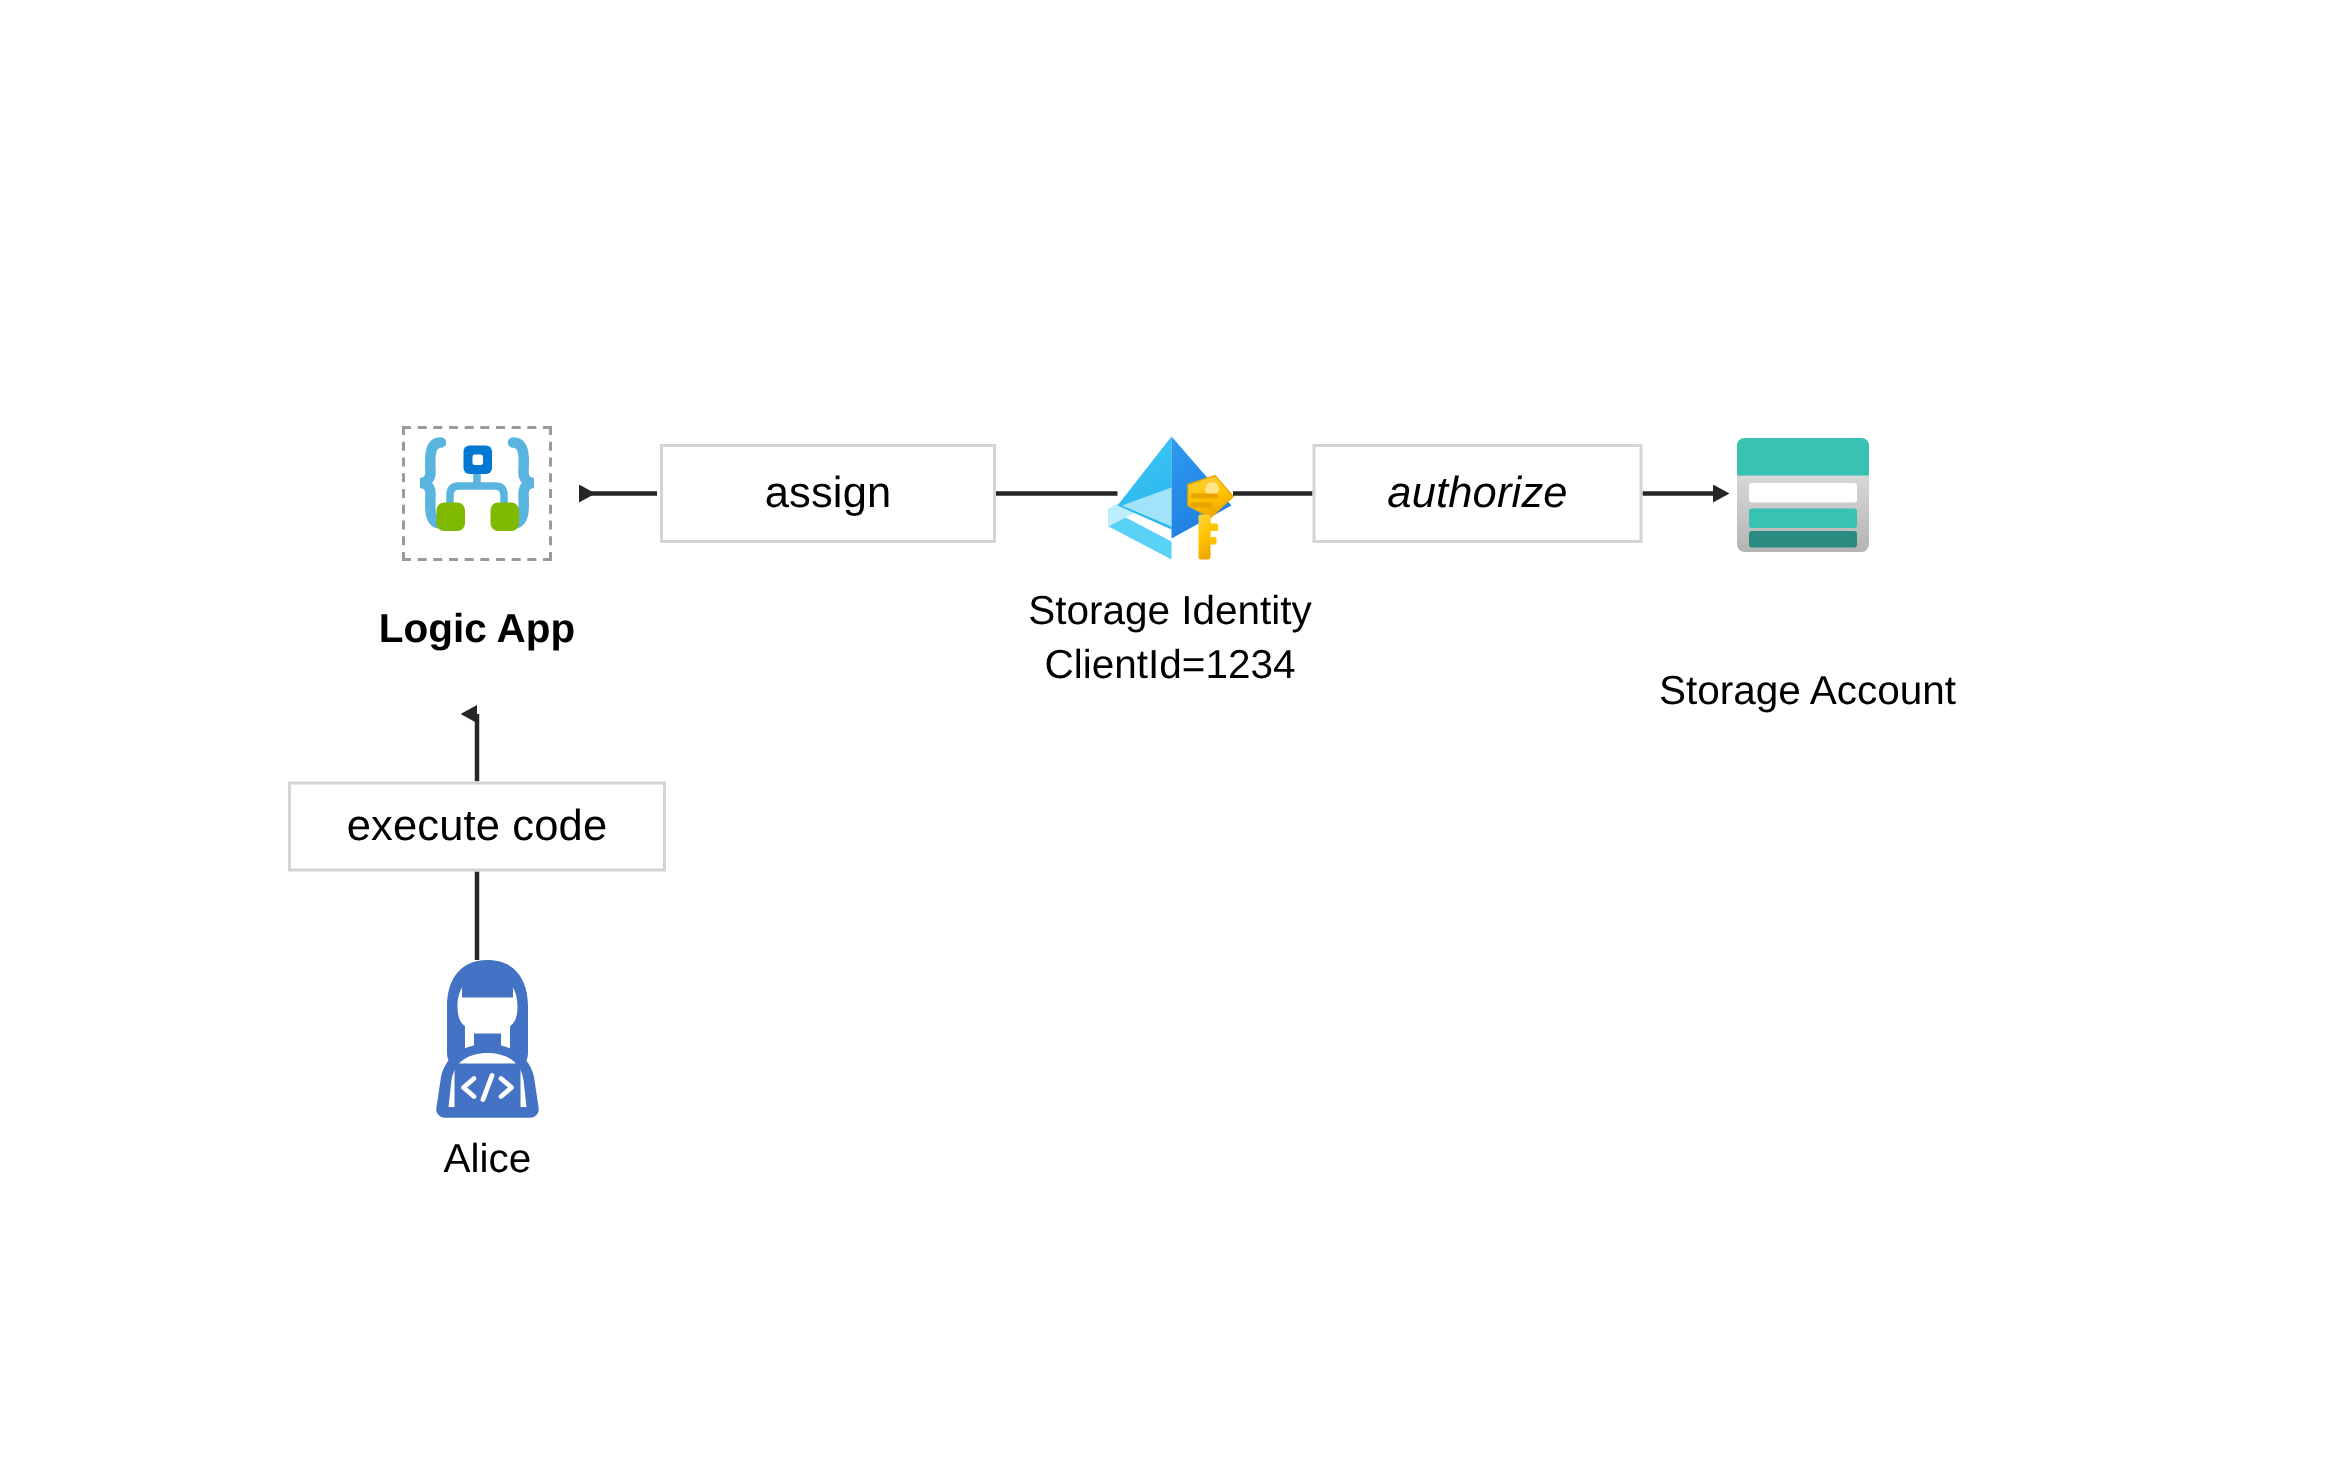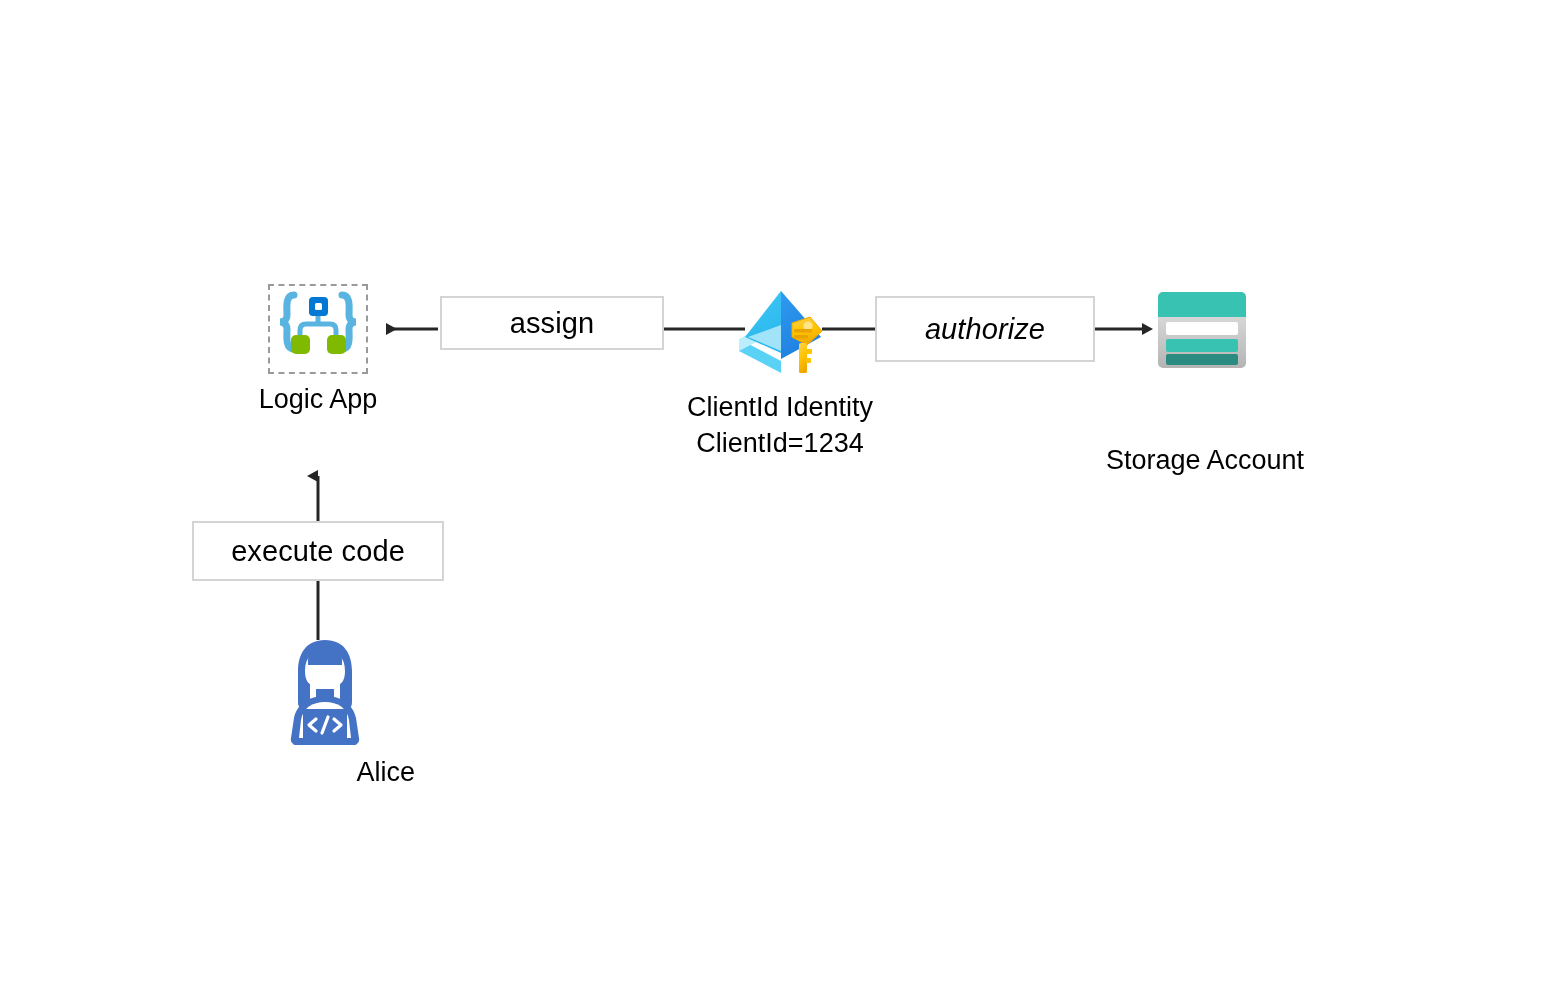--- a/index.html
+++ b/index.html
@@ -125,25 +125,25 @@
 
       <path d="M48 29 L48 38 M30 52 L30 44 Q30 38 36 38 L60 38 Q66 38 66 44 L66 52" fill="none" stroke="#59b4e0" stroke-width="5" stroke-linecap="round" stroke-linejoin="round"></path>
 
       <rect x="39" y="11" width="19" height="19" rx="4" fill="#0078d4"></rect>
       <rect x="45" y="17" width="7" height="7" rx="1.5" fill="#ffffff"></rect>
 
       <rect x="21" y="49" width="19" height="19" rx="5" fill="#7fba00"></rect>
       <rect x="57" y="49" width="19" height="19" rx="5" fill="#7fba00"></rect>
     </svg>
   </div>
-  <div class="caption" style="left:178px; top:382px; width:280px;">
+  <div class="caption" style="left:178px; top:402px; width:280px;font-weight:bold;">
     <span class="line1">Logic App</span>
   </div>
 
-  <div class="edge-box" style="left:440px; top:296px; width:224px; height:54px;">
+  <div class="edge-box" style="left:440px; top:296px; width:224px; height:66px;">
     <span>assign</span>
   </div>
 
   <div class="identity-wrap" style="left:735px; top:287px; width:92px; height:92px;">
     <svg width="92" height="92" viewBox="0 0 92 92" xmlns="http://www.w3.org/2000/svg">
       <defs>
         <linearGradient id="miRight" x1="0" y1="0" x2="0.4" y2="1">
           <stop offset="0%" stop-color="#2f9bf0"></stop>
           <stop offset="100%" stop-color="#1f7fe0"></stop>
         </linearGradient>
@@ -177,21 +177,21 @@
         <circle cx="73" cy="39" r="4.6" fill="#ffe48a"></circle>
         <rect x="59" y="42" width="18" height="3.4" rx="1" fill="#e8a400"></rect>
         <rect x="59" y="48" width="14" height="3.4" rx="1" fill="#e8a400"></rect>
         <rect x="64" y="56" width="8" height="30" rx="1.5" fill="url(#keyGrad)"></rect>
         <rect x="71" y="62" width="6" height="5" rx="1" fill="#ffc400"></rect>
         <rect x="71" y="71" width="5" height="5" rx="1" fill="#ffc400"></rect>
       </g>
     </svg>
   </div>
   <div class="caption" style="left:640px; top:390px; width:280px;">
-    <span class="line1">ClientId Identity</span>
+    <span class="line1">Storage Identity</span>
     <span class="line2">ClientId=1234</span>
   </div>
 
   <div class="edge-box" style="left:875px; top:296px; width:220px; height:66px;font-style:italic;">
     <span>authorize</span>
   </div>
 
   <div class="storage-wrap" style="left:1157px; top:291px; width:90px; height:78px;">
     <svg width="90" height="78" viewBox="0 0 90 78" xmlns="http://www.w3.org/2000/svg">
       <defs>
@@ -263,17 +263,17 @@
         <rect x="18" y="102" width="64" height="5" rx="2.5"></rect>
       </g>
 
       <g stroke="#ffffff" stroke-width="3.2" fill="none" stroke-linecap="round" stroke-linejoin="round">
         <path d="M41 81 L34 87 L41 93"></path>
         <path d="M59 81 L66 87 L59 93"></path>
         <path d="M53 79 L47 95"></path>
       </g>
     </svg>
   </div>
-  <div class="caption" style="left:235px; top:755px; width:180px;text-align:right;">
+  <div class="caption" style="left:235px; top:755px; width:180px;">
     <span class="line1">Alice</span>
   </div>
 
 </div>
 
 </body></html>

